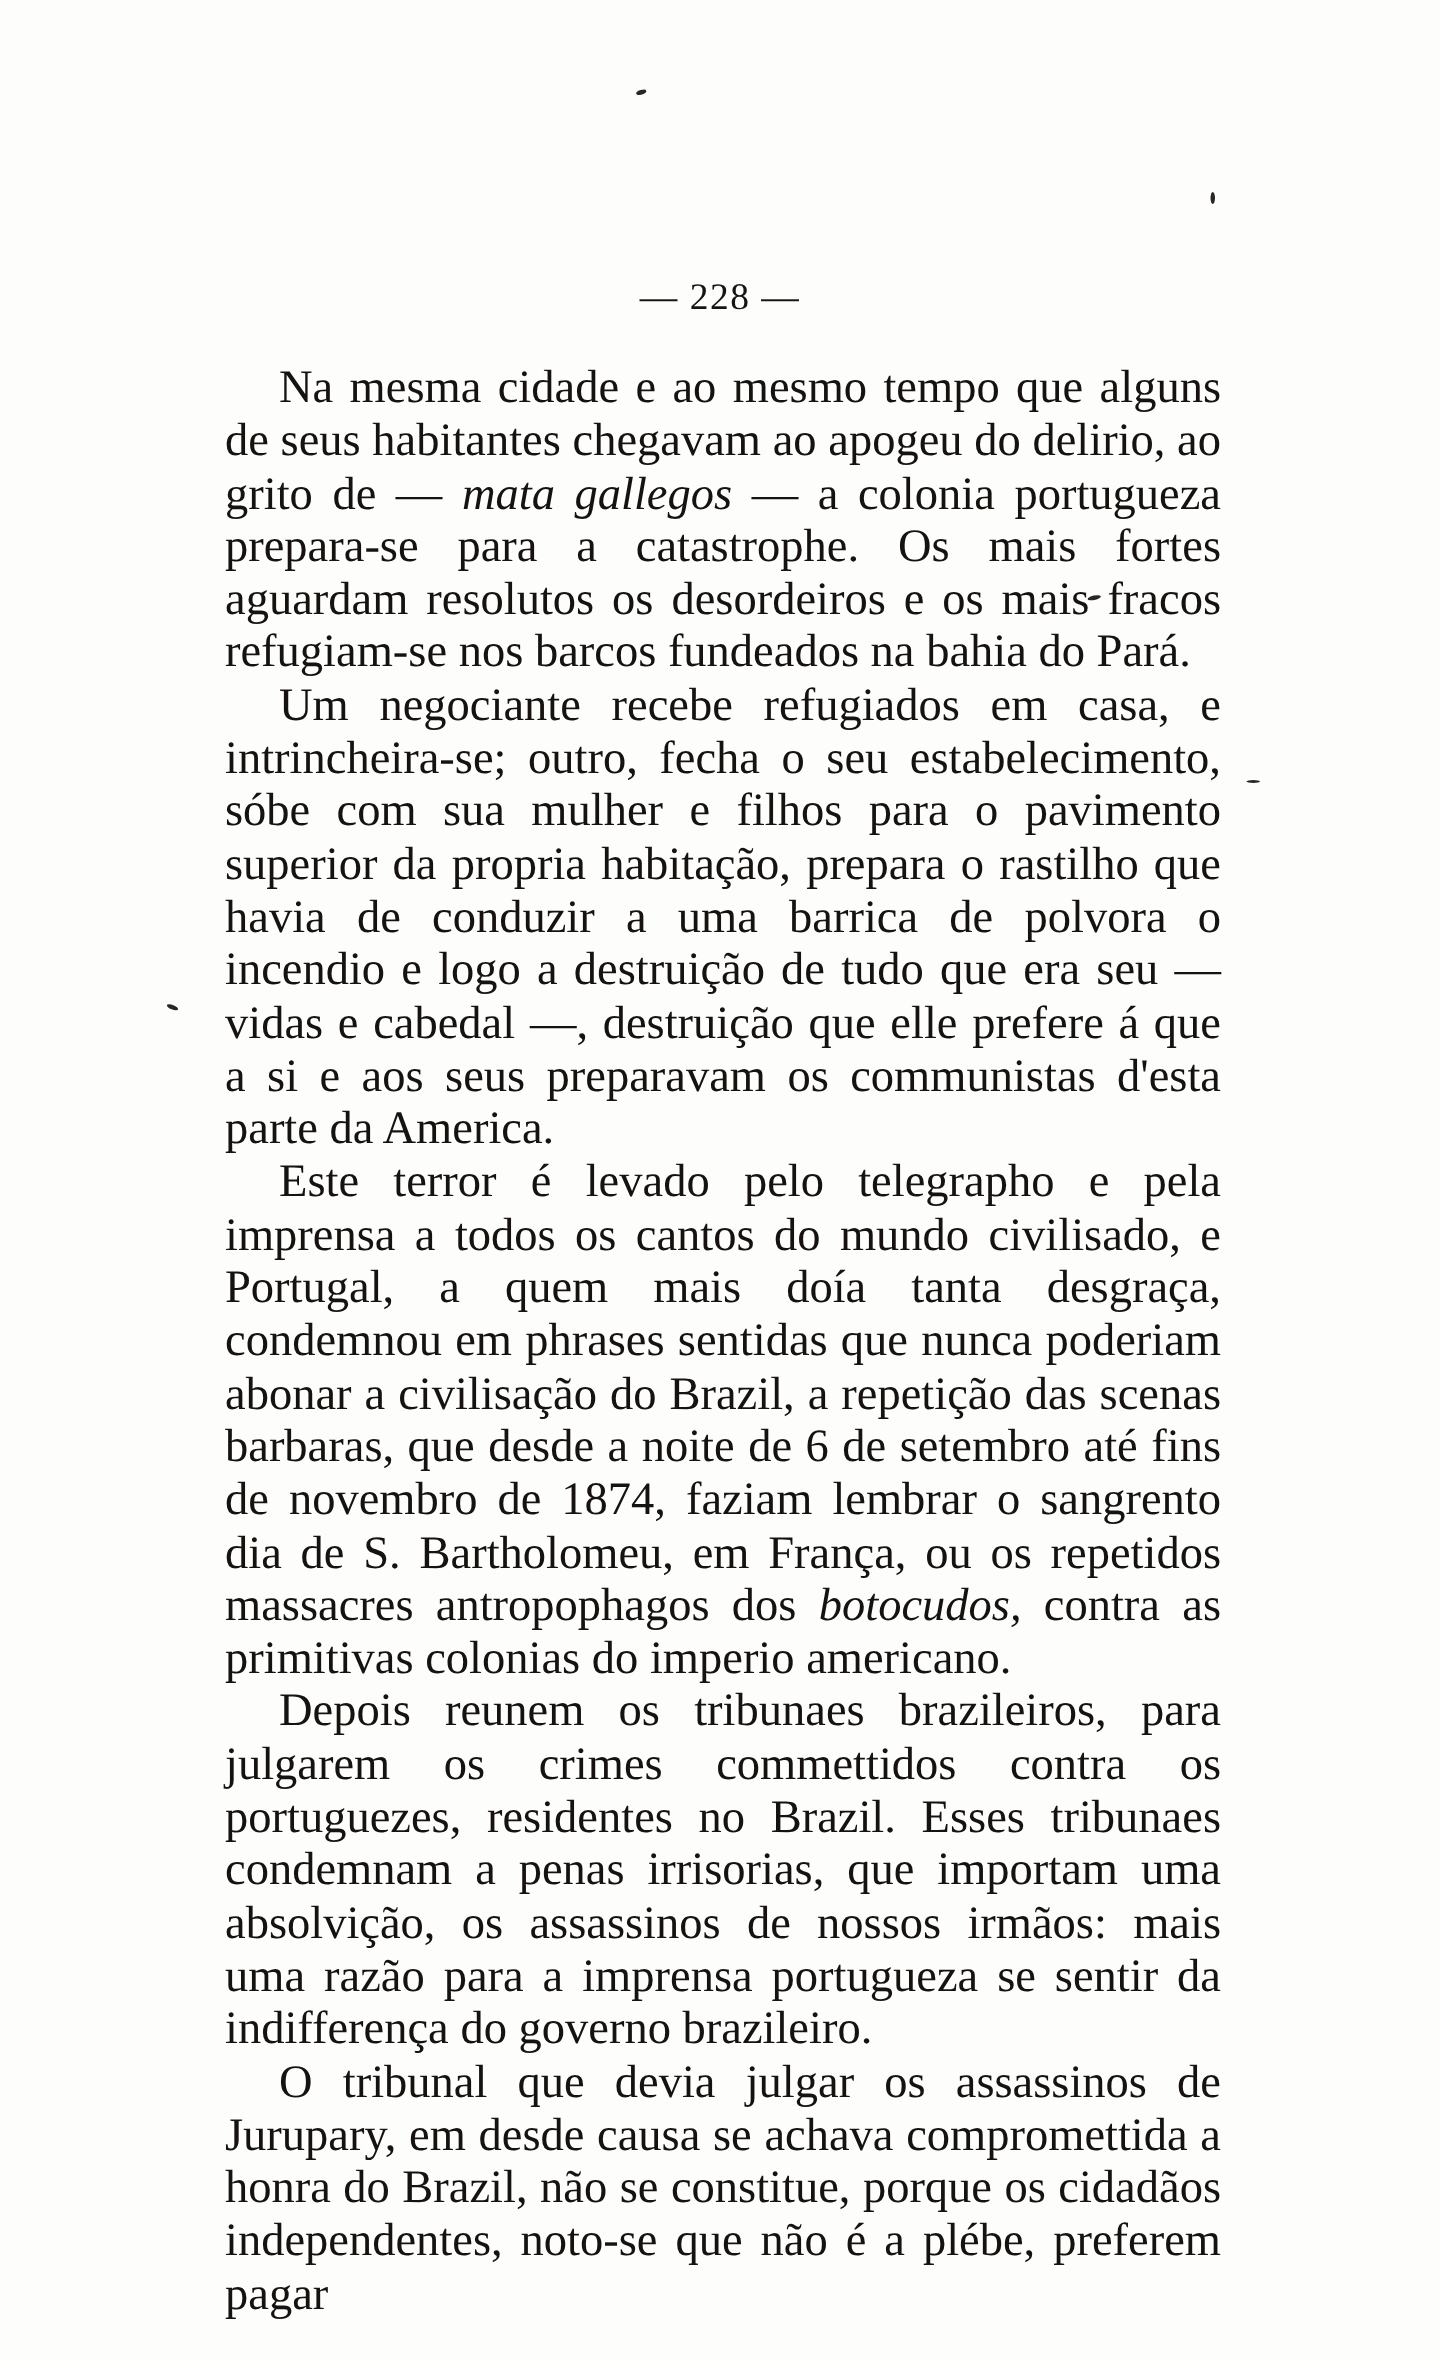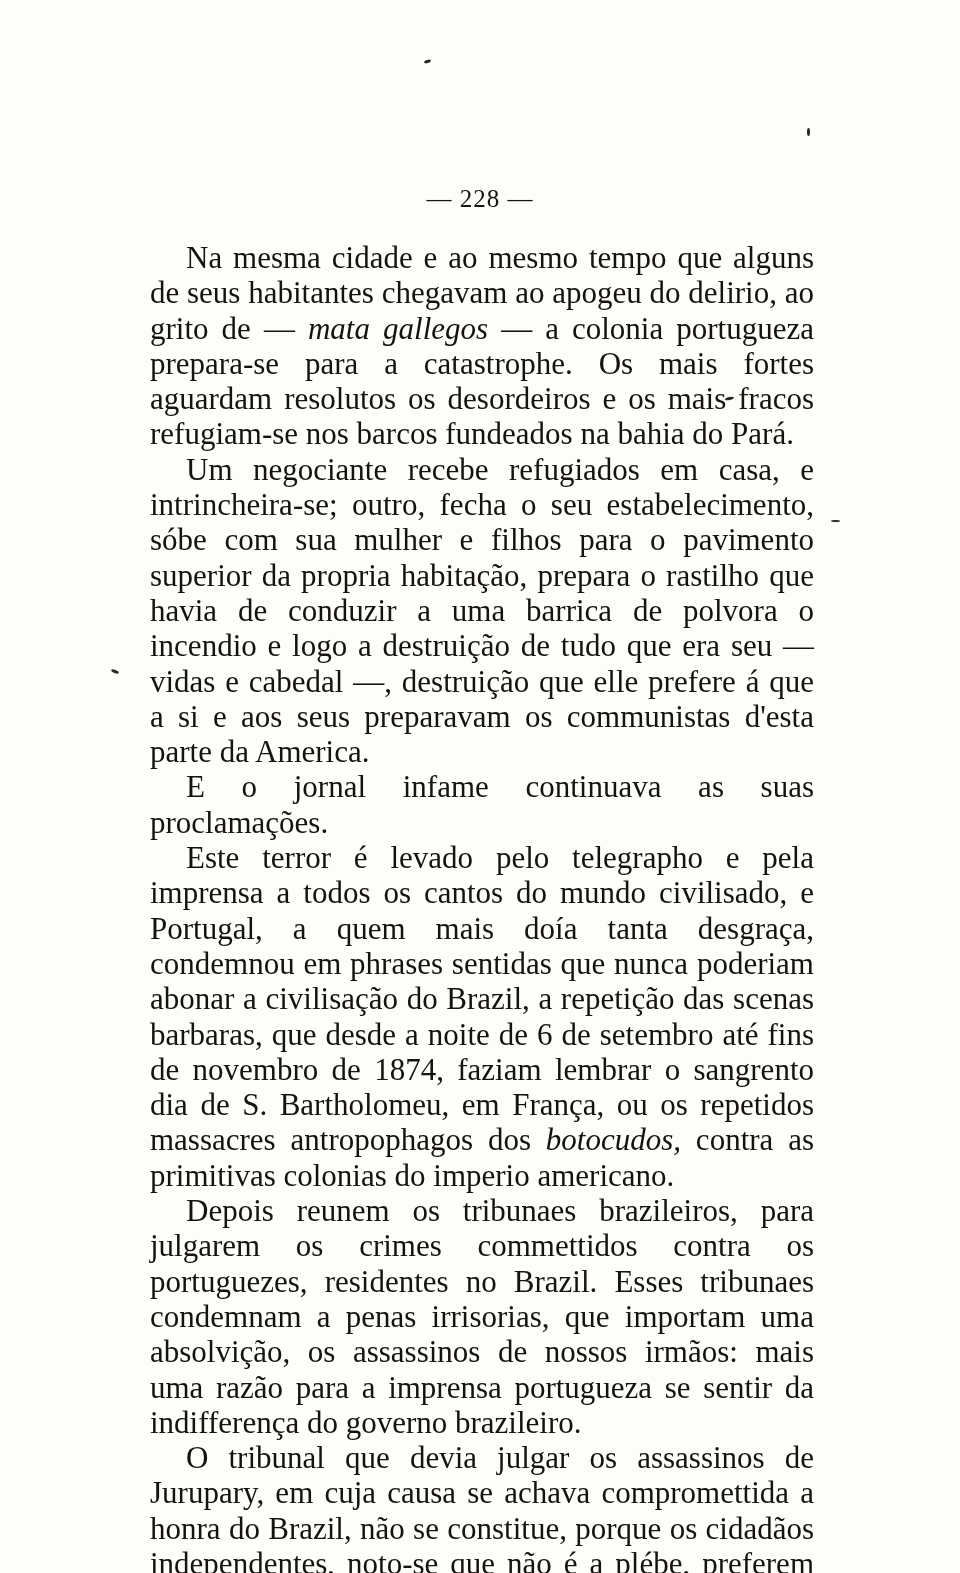--- a/index.html
+++ b/index.html
@@ -65,19 +65,18 @@
   <div class="speck s2"></div>
   <div class="speck s3"></div>
   <div class="speck s4"></div>
   <div class="speck s5"></div>
 
   <div class="page-number">— 228 —</div>
 
   <div class="body-text" id="body-text">
       <p><span>Na mesma cidade e ao mesmo tempo que alguns de seus habitantes chegavam ao apogeu do delirio, ao grito de — </span><span class="it">mata gallegos</span><span> — a colonia portugueza prepara-se para a catastrophe. Os mais fortes aguardam resolutos os desordeiros e os mais fracos refugiam-se nos barcos fundeados na bahia do Pará.</span></p>
       <p><span>Um negociante recebe refugiados em casa, e intrincheira-se; outro, fecha o seu estabelecimento, sóbe com sua mulher e filhos para o pavimento superior da propria habitação, prepara o rastilho que havia de conduzir a uma barrica de polvora o incendio e logo a destruição de tudo que era seu — vidas e cabedal —, destruição que elle prefere á que a si e aos seus preparavam os communistas d'esta parte da America.</span></p>
-      <p><span>E o jornal infame continuava as suas proclamações.</span></p>
       <p><span>Este terror é levado pelo telegrapho e pela imprensa a todos os cantos do mundo civilisado, e Portugal, a quem mais doía tanta desgraça, condemnou em phrases sentidas que nunca poderiam abonar a civilisação do Brazil, a repetição das scenas barbaras, que desde a noite de 6 de setembro até fins de novembro de 1874, faziam lembrar o sangrento dia de S. Bartholomeu, em França, ou os repetidos massacres antropophagos dos </span><span class="it">botocudos,</span><span> contra as primitivas colonias do imperio americano.</span></p>
       <p><span>Depois reunem os tribunaes brazileiros, para julgarem os crimes commettidos contra os portuguezes, residentes no Brazil. Esses tribunaes condemnam a penas irrisorias, que importam uma absolvição, os assassinos de nossos irmãos: mais uma razão para a imprensa portugueza se sentir da indifferença do governo brazileiro.</span></p>
-      <p><span>O tribunal que devia julgar os assassinos de Jurupary, em cuja causa se achava compromettida a honra do Brazil, não se constitue, porque os cidadãos independentes, noto-se que não é a plébe, preferem pagar</span></p>
+      <p><span>O tribunal que devia julgar os assassinos de Jurupary, em desde causa se achava compromettida a honra do Brazil, não se constitue, porque os cidadãos independentes, noto-se que não é a plébe, preferem pagar</span></p>
     </div>
 
 </div>
 
 </body></html>

